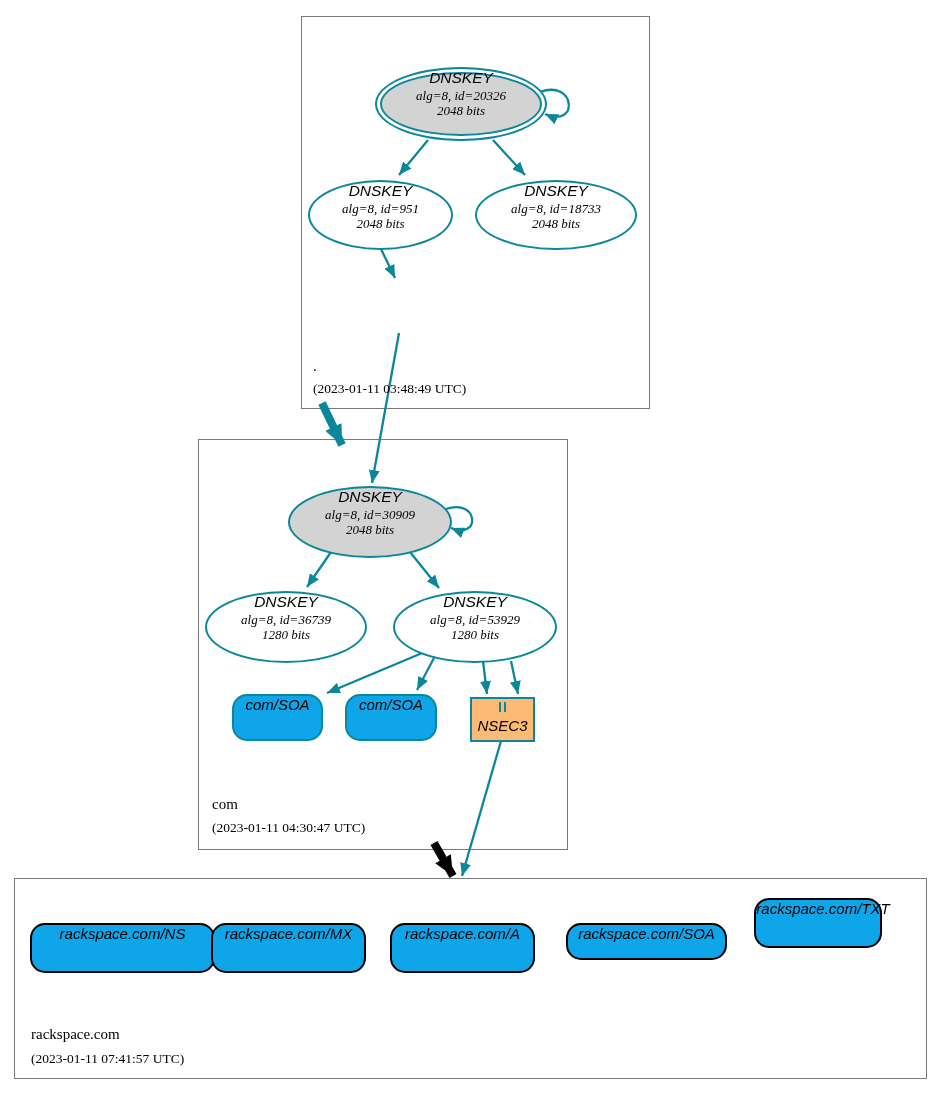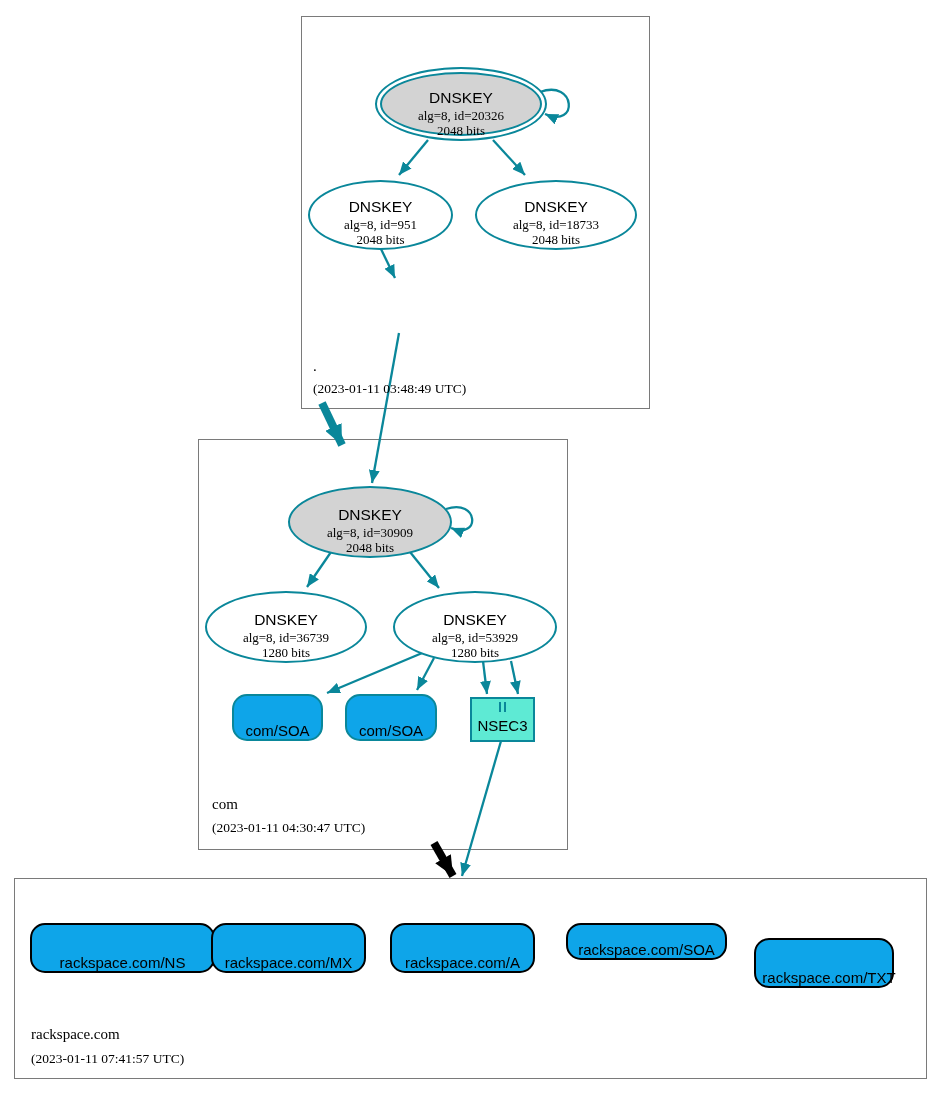--- a/index.html
+++ b/index.html
@@ -3,34 +3,34 @@
 <meta charset="utf-8">
 <style>
   html,body{margin:0;padding:0;background:#ffffff;}
   .canvas{position:relative;width:940px;height:1094px;background:#ffffff;overflow:hidden;
           font-family:"Liberation Serif", serif;}
   .edges{position:absolute;left:0;top:0;width:940px;height:1094px;z-index:2;pointer-events:none;}
   .zone-box{position:absolute;border:1px solid #7a7a7a;background:transparent;z-index:1;}
   .zone-label{position:absolute;z-index:3;font-family:"Liberation Serif",serif;font-size:15px;color:#000;}
   .zone-ts{position:absolute;z-index:3;font-family:"Liberation Serif",serif;font-size:13.5px;color:#000;}
   .node{position:absolute;z-index:4;display:flex;flex-direction:column;align-items:center;
-        justify-content:flex-end;box-sizing:border-box;}
+        justify-content:flex-start;box-sizing:border-box;font-style:italic;}
   .ellipse{border-radius:50%;border:2.4px solid #0a879a;background:#ffffff;}
   .key-fill{background:#d3d3d3;}
   .double-ring{position:relative;background:#ffffff;}
   .inner-ring{position:absolute;left:3px;right:3px;top:3px;bottom:3px;border:2px solid #0a879a;
               border-radius:50%;background:#d3d3d3;z-index:0;}
   .double-ring .txt{position:relative;z-index:1;}
   .txt{display:flex;flex-direction:column;align-items:center;justify-content:center;}
   .node-title{font-family:"Liberation Sans",sans-serif;font-size:15.5px;color:#000;line-height:1.2;}
   .node-sub{font-family:"Liberation Serif",serif;font-size:13px;color:#000;line-height:1.2;}
   .rrset{border-radius:15px;border:2.4px solid #0a879a;background:#0ea5e9;
          font-family:"Liberation Sans",sans-serif;font-size:15px;color:#000;}
   .rrset.black{border-color:#000000;}
-  .nsec3{border:2.6px solid #0a879a;background:#5eead4;display:flex;flex-direction:column;
+  .nsec3{border:2.6px solid #0a879a;background:#fdba74;display:flex;flex-direction:column;
          padding:2px;}
   .nsec3-header{display:flex;gap:3px;height:10px;margin:1px 1px 0 1px;}
   .nsec3-cell{flex:1;border:1.8px solid #0a879a;background:#d3d3d3;}
   .nsec3-label{flex:1;display:flex;align-items:center;justify-content:center;
                font-family:"Liberation Sans",sans-serif;font-size:15px;color:#000;}
 </style>
 </head>
 <body>
 
 <div class="canvas">
@@ -136,20 +136,20 @@
   </div>
   <div class="node rrset black" style="left:211px;top:923px;width:155px;height:50px;">
     <span>rackspace.com/MX</span>
   </div>
   <div class="node rrset black" style="left:390px;top:923px;width:145px;height:50px;">
     <span>rackspace.com/A</span>
   </div>
   <div class="node rrset black" style="left:566px;top:923px;width:161px;height:37px;">
     <span>rackspace.com/SOA</span>
   </div>
-  <div class="node rrset black" style="left:754px;top:938px;width:140px;height:50px;padding-left:10px;">
+  <div class="node rrset black" style="left:754px;top:898px;width:128px;height:50px;padding-left:10px;">
     <span>rackspace.com/TXT</span>
   </div>
 
   <div class="zone-label" style="left:31px;top:1026px;">rackspace.com</div>
   <div class="zone-ts" style="left:31px;top:1051px;">(2023-01-11 07:41:57 UTC)</div>
 
 </div>
 
 </body></html>

